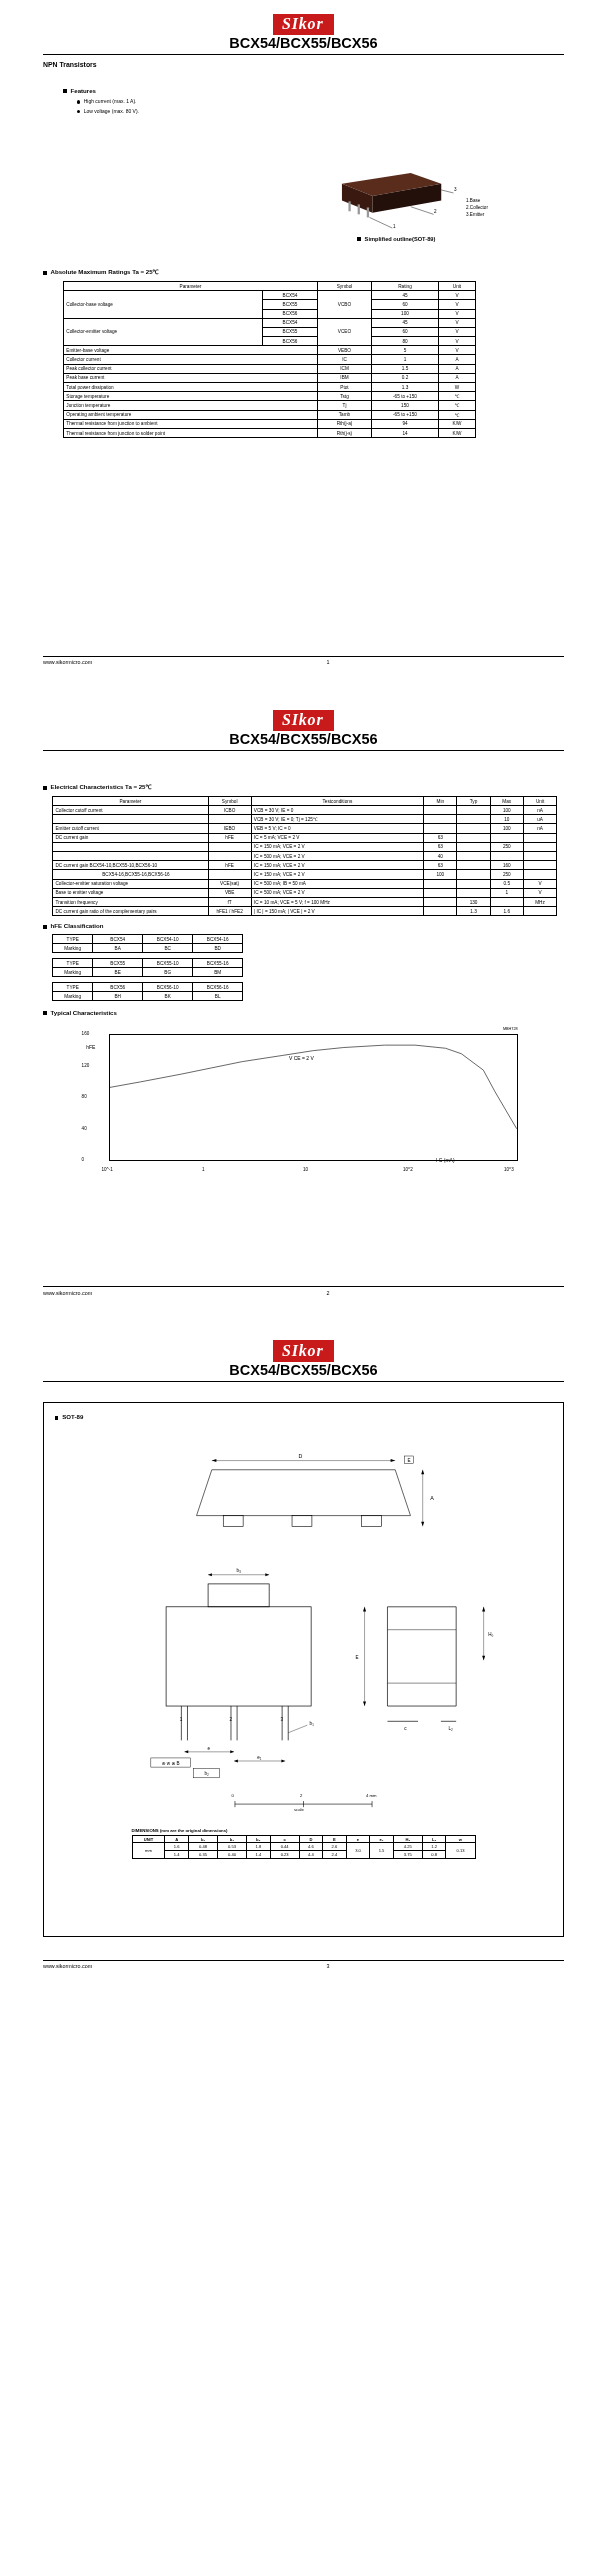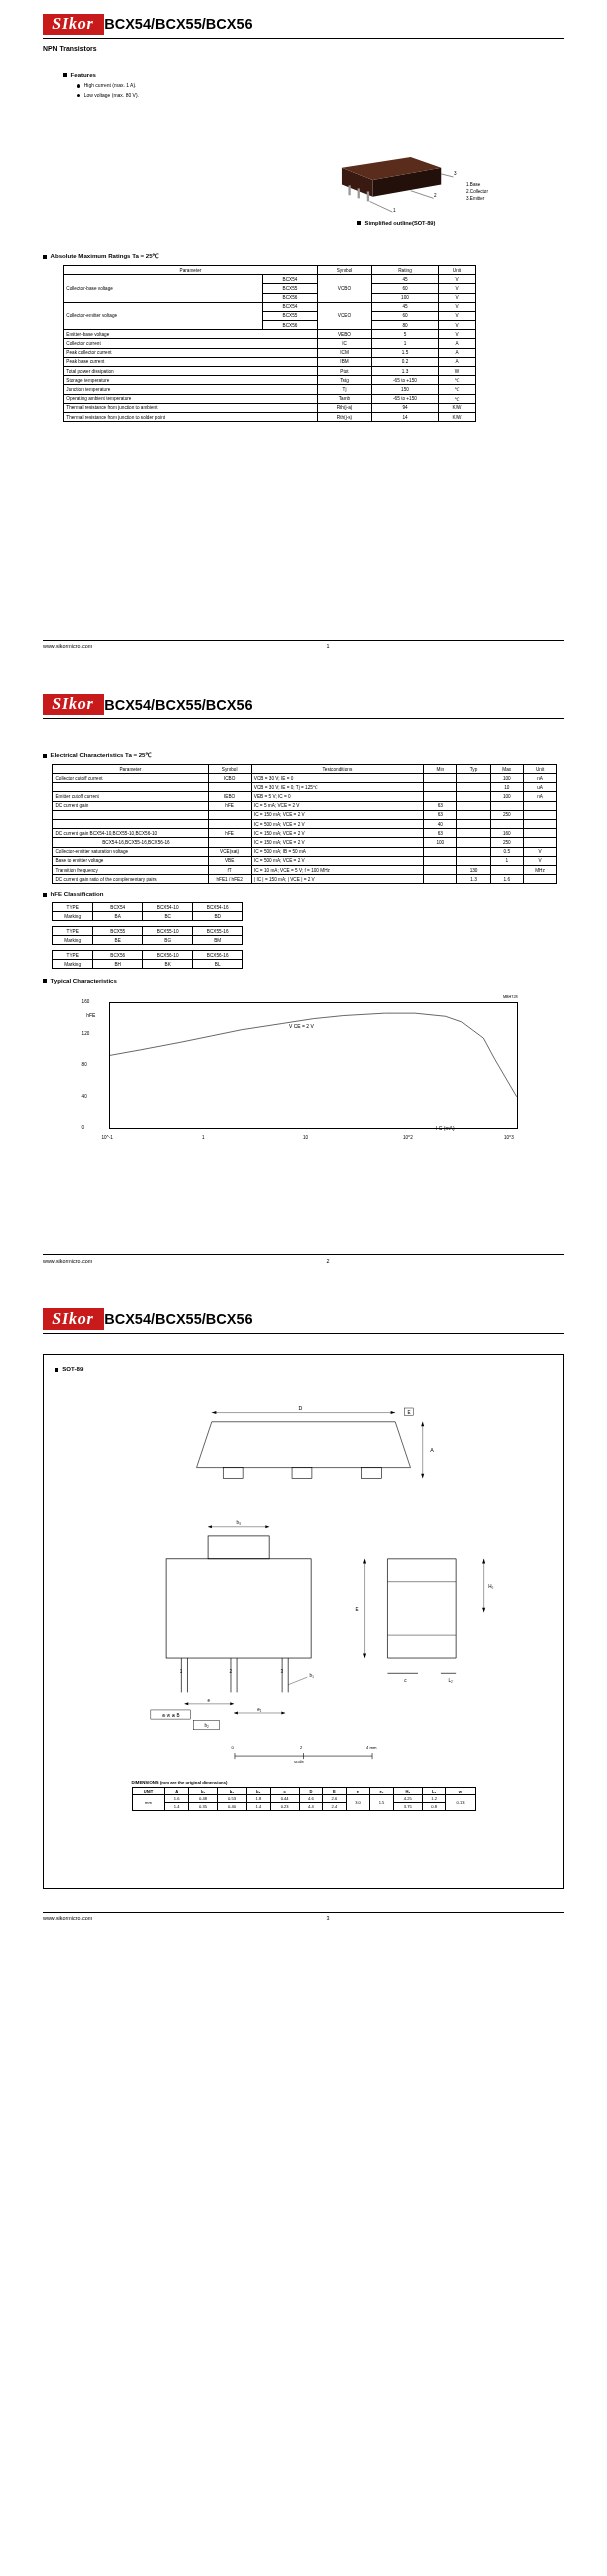--- a/index.html
+++ b/index.html
@@ -14,24 +14,25 @@
   }
   .page {
     position: relative;
     width: 607px;
     padding: 0 43px;
   }
   
   .doc-header {
     display: flex;
     align-items: center;
-    justify-content: flex-start;
+    justify-content: flex-end;
     border-bottom: 1.5px solid #000;
     padding-bottom: 3.1px;
     margin-top: 13.8px;
+    flex-direction: column;
   }
   .logo {
     background: #c81a1a;
     color: #fff;
     font-family: "Liberation Serif", serif;
     font-style: italic;
     font-weight: bold;
     font-size: 16px;
     letter-spacing: 0.8px;
     padding: 2.3px 10.7px 3.1px 9.2px;

